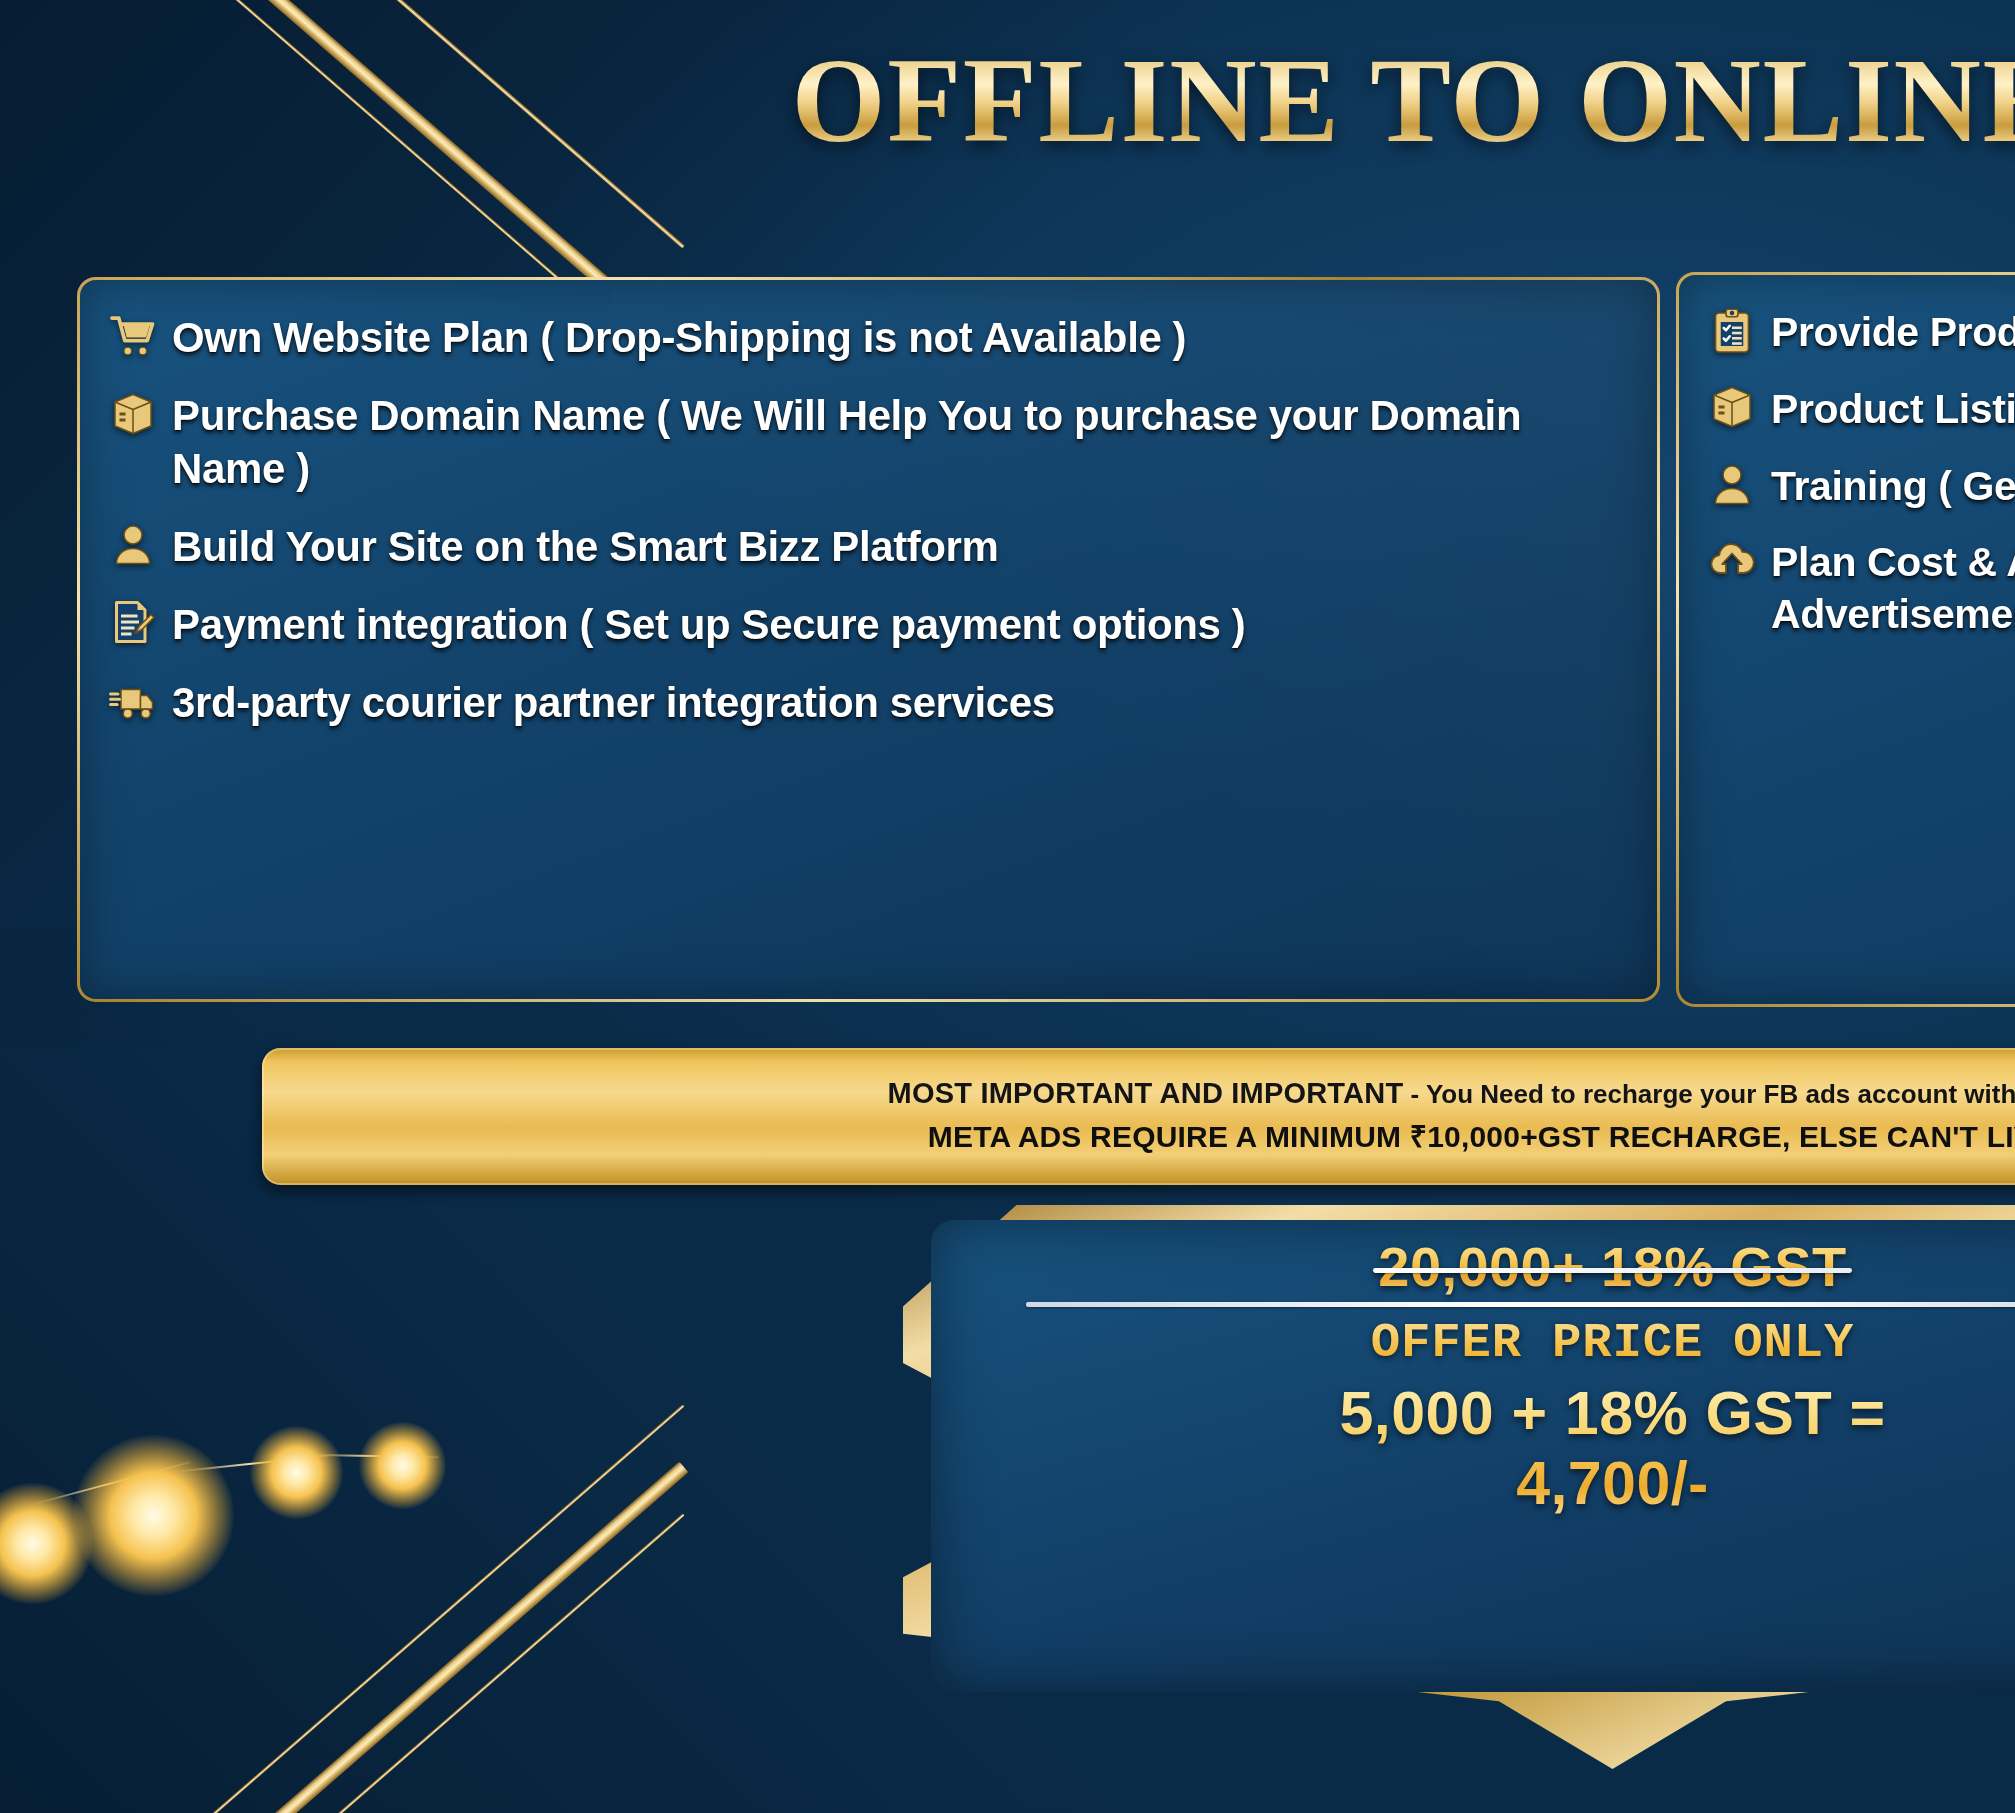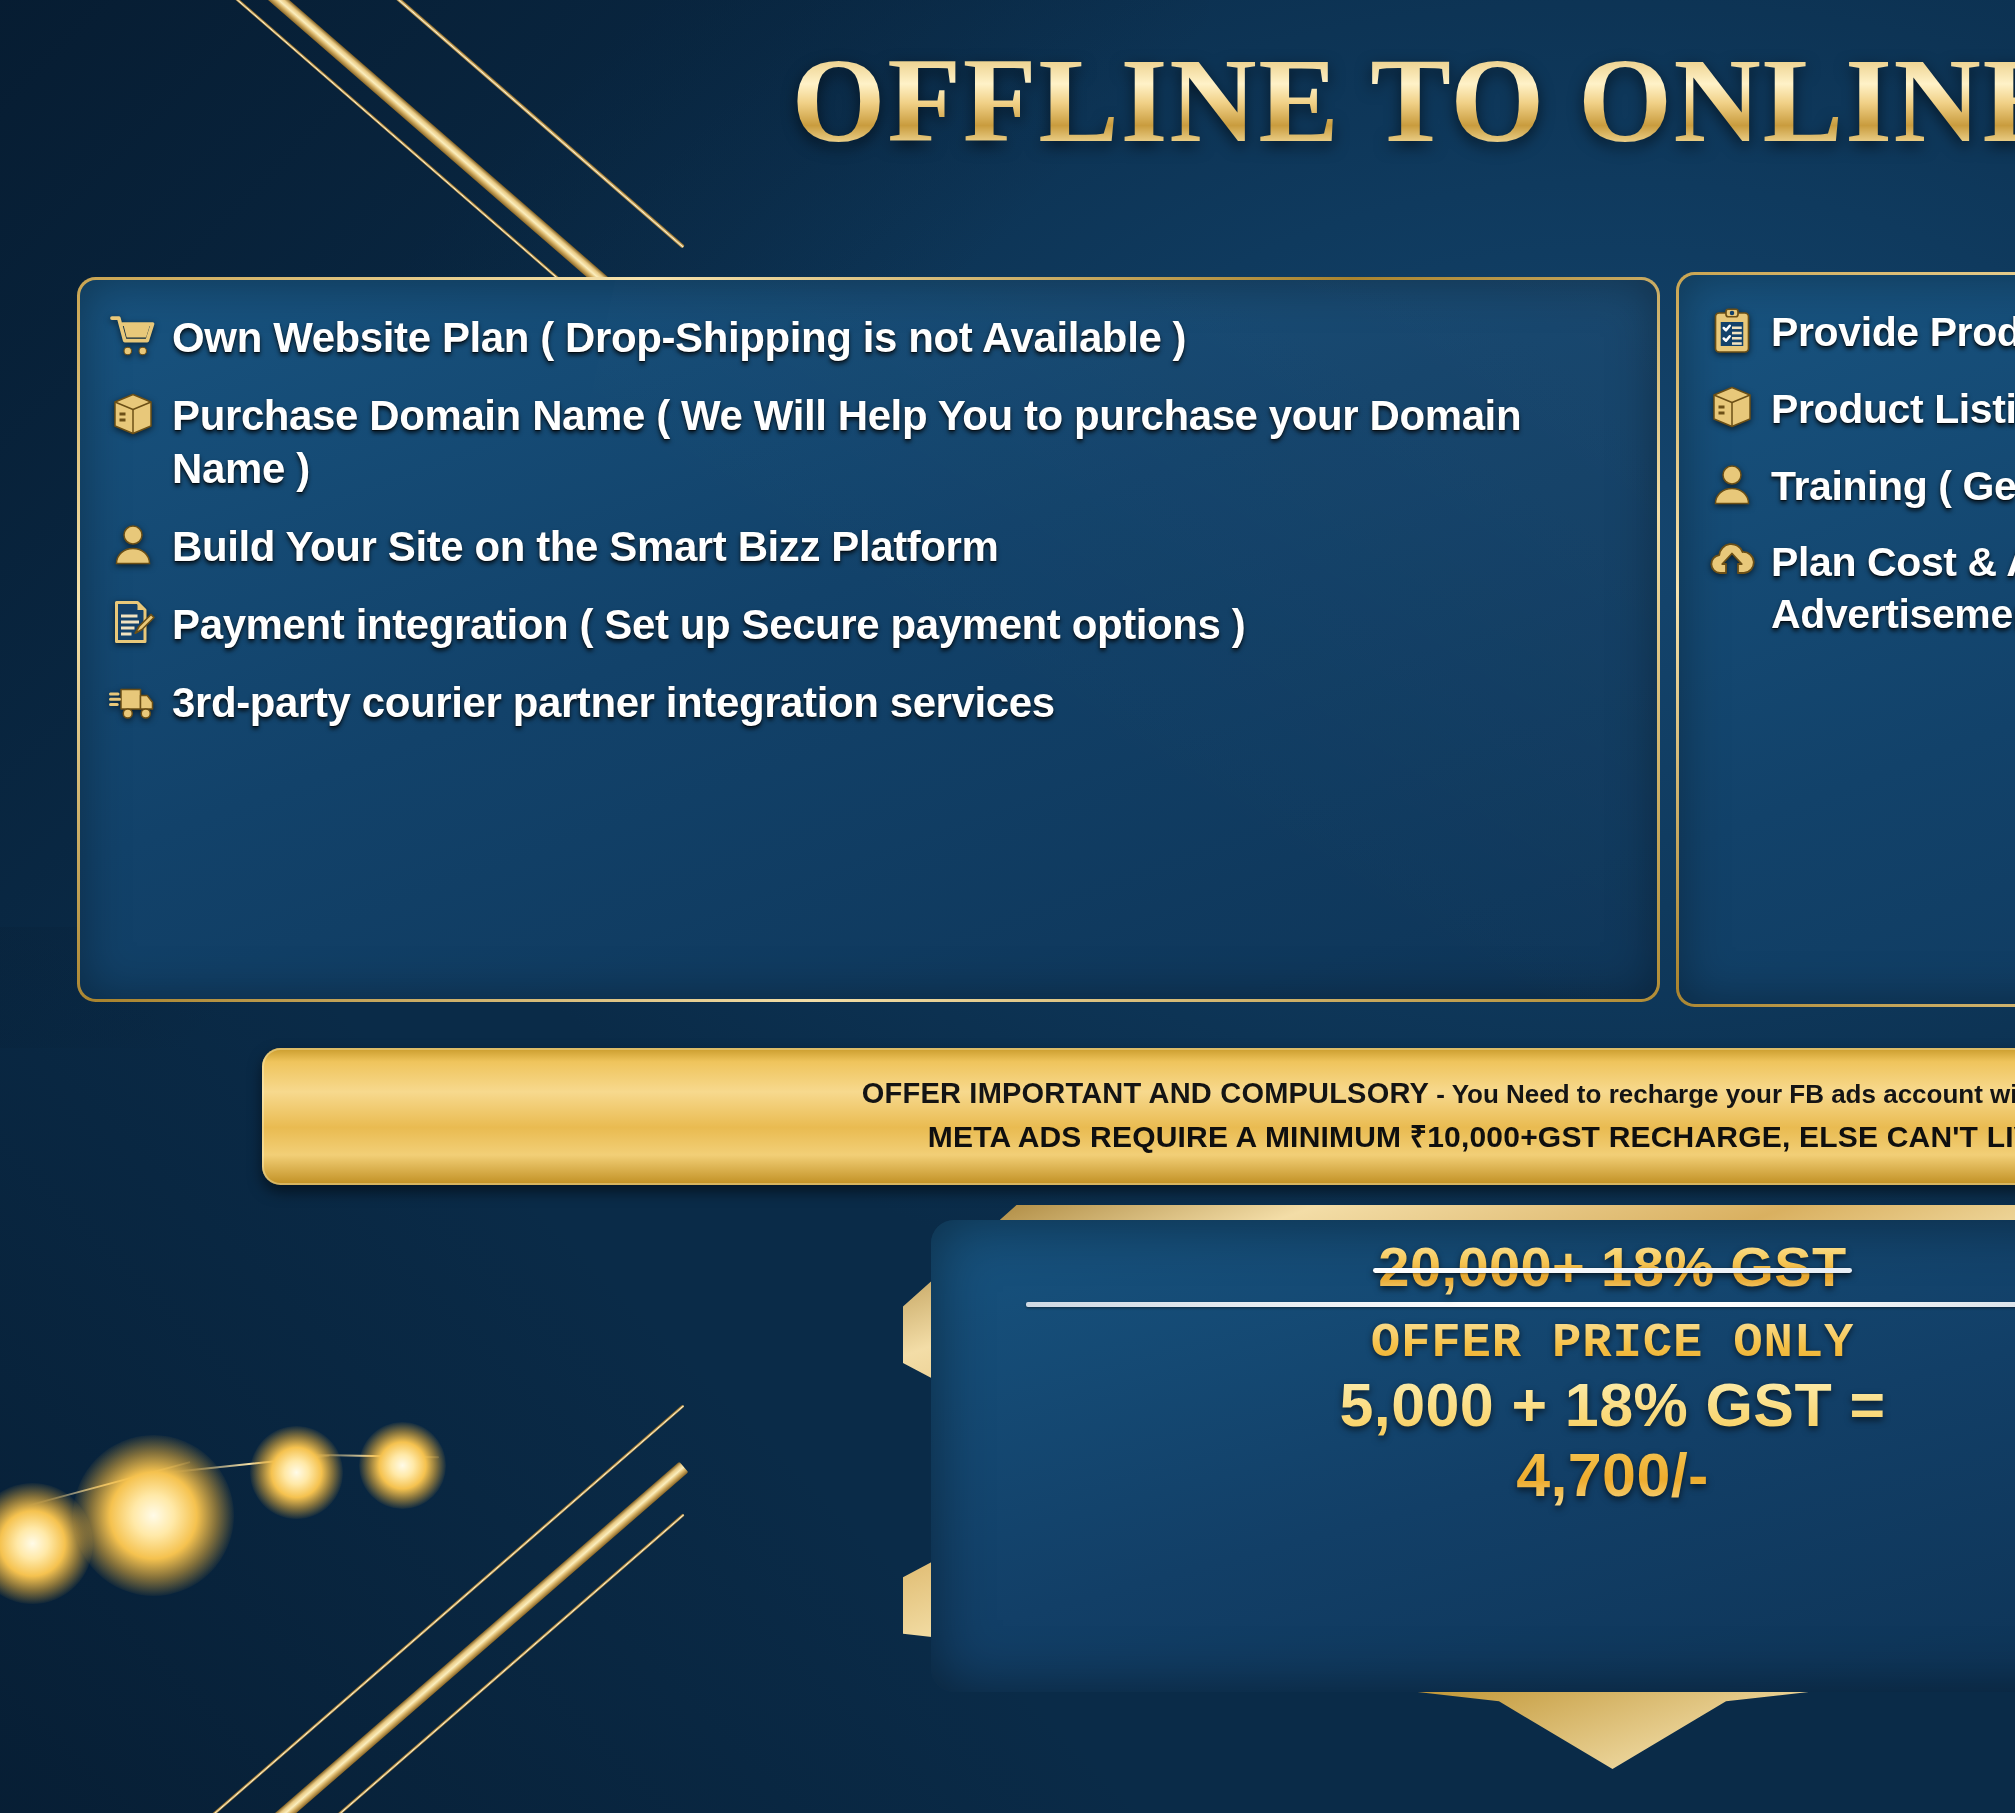--- a/index.html
+++ b/index.html
@@ -156,21 +156,21 @@
   .offer-label{
     font-size:49px; font-weight:bold; letter-spacing:0.8px; line-height:1.1;
     background:linear-gradient(180deg,#fbe29a 0%,#f4bf45 55%,#e9a829 100%);
     -webkit-background-clip:text; background-clip:text;
     -webkit-text-fill-color:transparent; color:transparent;
     filter:drop-shadow(0 2.8px 3.2px rgba(0,0,0,.6));
     font-family:Liberation Mono, monospace;
   }
   .new-price{
     font-size:61px; font-weight:bold; line-height:1.14; text-align:center;
-    letter-spacing:0.4px; margin-top:0;
+    letter-spacing:0.4px; margin-top:8px;
     background:linear-gradient(180deg,#fdf0b4 0%,#f8cf62 45%,#edab2c 78%,#f9de94 100%);
     -webkit-background-clip:text; background-clip:text;
     -webkit-text-fill-color:transparent; color:transparent;
     filter:drop-shadow(0 3.2px 3.6px rgba(0,0,0,.62));
   }
 </style>
 </head>
 <body>
 
 <div class="bg"></div>
@@ -350,21 +350,21 @@
       </span>
       <span class="itxt">Plan Cost &amp; Ads ( 5,000+ tax ( Plan Fee ) + 10,000+Tax ( For Advertisements )</span>
     </div>
 
   </div>
  </div>
 </div>
 
 <div class="banner">
   <div class="bl1">
-    <span class="strong">OFFER IMPORTANT AND COMPULSORY</span><span> - You Need to recharge your FB ads account with 10,000+ GST for your ads</span>
+    <span class="strong">MOST IMPORTANT AND IMPORTANT</span><span> - You Need to recharge your FB ads account with 10,000+ GST for your ads</span>
   </div>
   <div class="bl2">META ADS REQUIRE A MINIMUM ₹10,000+GST RECHARGE, ELSE CAN'T LIVE YOUR WEBSITE</div>
 </div>
 
 <div class="badge-wrap">
   <div class="badge-gold"></div>
   <div class="badge-inner">
     <div class="old-price">
       <span>20,000+ 18% GST</span>
       <span class="strike"></span>

